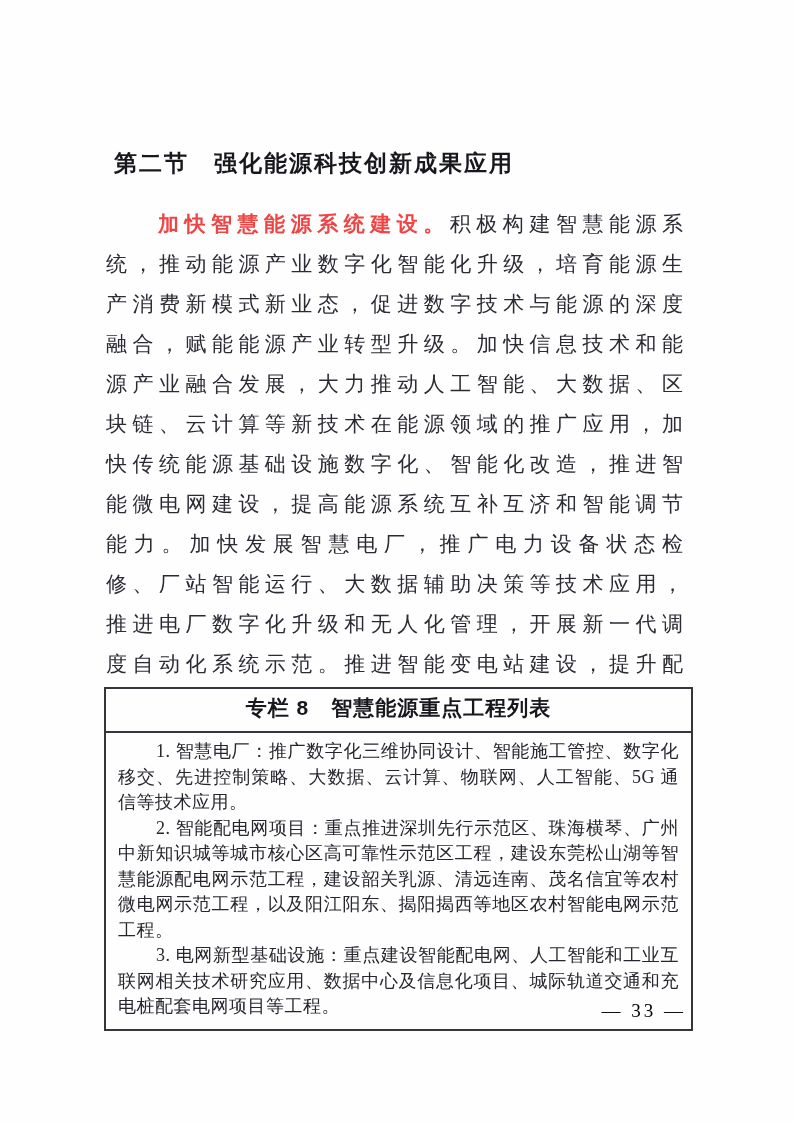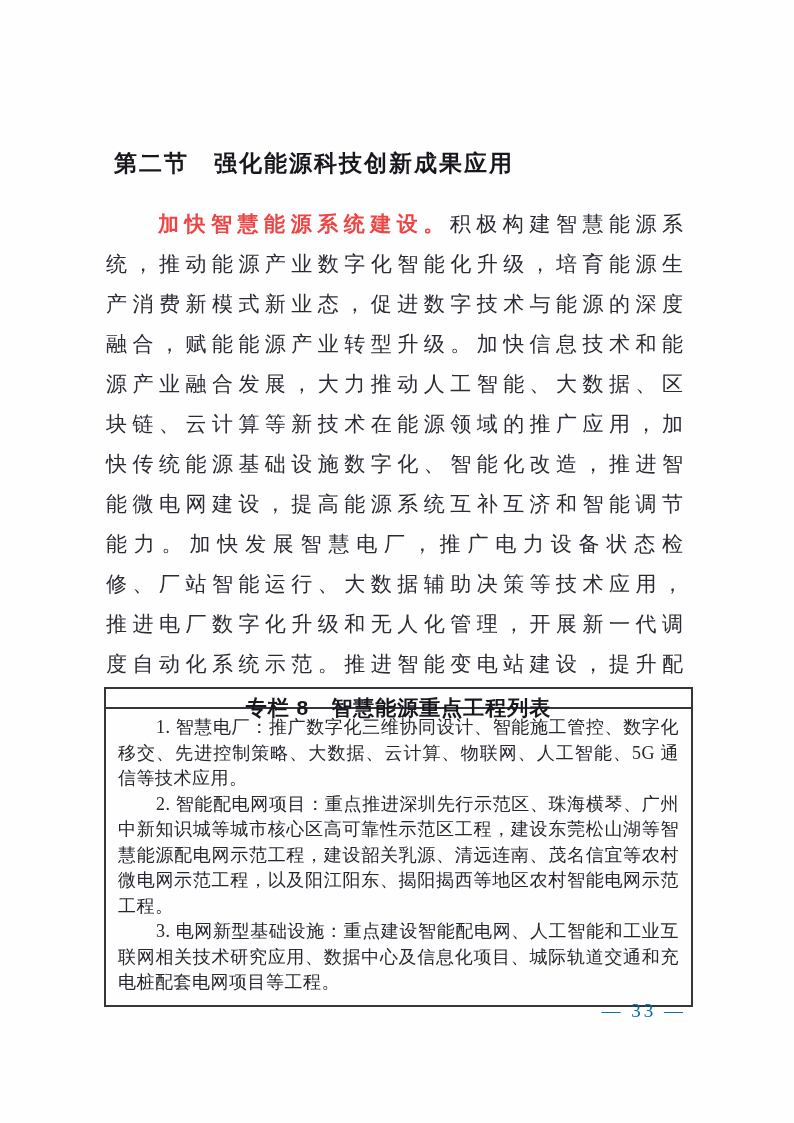--- a/index.html
+++ b/index.html
@@ -45,21 +45,21 @@
   }
   .highlight-box {
     position: absolute;
     top: 687px;
     left: 104px;
     width: 589px;
     border: 2px solid #35353b;
     background: #fefefe;
   }
   .box-header {
-    height: 20px;
+    height: 44px;
     line-height: 37px;
     text-align: center;
     border-bottom: 2px solid #35353b;
     font-family: "Liberation Sans", "DejaVu Sans", sans-serif;
     font-weight: bold;
     font-size: 21px;
     letter-spacing: 1px;
     color: #17171d;
     white-space: pre;
   }
@@ -73,21 +73,21 @@
     text-align: justify;
     text-indent: 38px;
     color: #26262e;
   }
   .page-number {
     position: absolute;
     top: 1000px;
     right: 108px;
     font-size: 19px;
     letter-spacing: 3px;
-    color: #0369a1;
+    color: #000000;
     white-space: pre;
   }
 </style>
 </head>
 <body>
 
 <div class="page">
 
   <h1 class="section-title">第二节　强化能源科技创新成果应用</h1>
 

